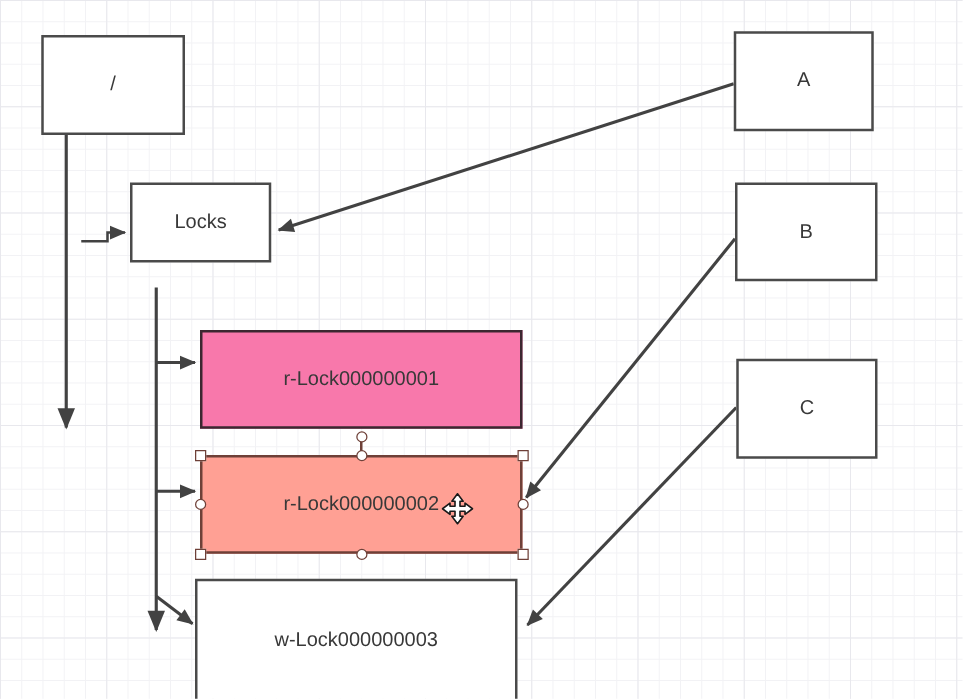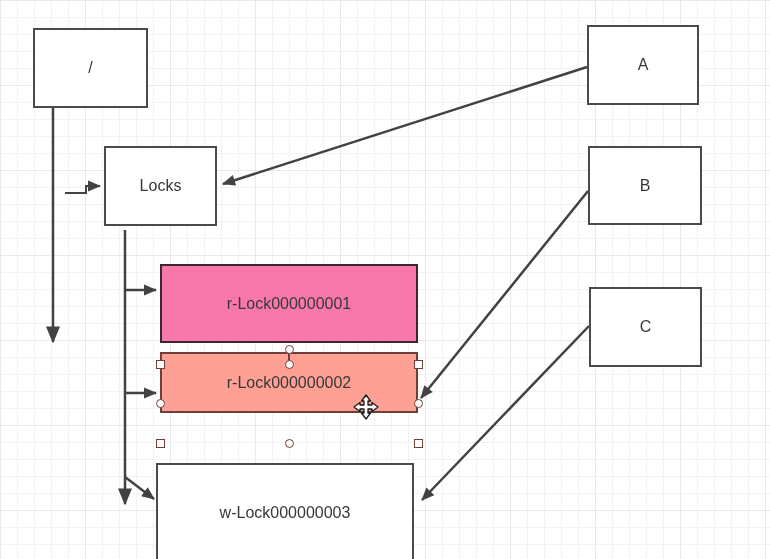--- a/index.html
+++ b/index.html
@@ -51,29 +51,29 @@
       <line x1="125" y1="477" x2="154" y2="499" stroke-width="2.5" marker-end="url(#ah)"></line>
       <line x1="588" y1="191" x2="421" y2="398" stroke-width="2.5" marker-end="url(#ah)"></line>
       <line x1="589" y1="326" x2="422" y2="500" stroke-width="2.5" marker-end="url(#ah)"></line>
     </g>
   </svg>
 
   <div class="node" style="left:33px;top:28px;width:115px;height:80px">
     <span class="lbl">/</span>
   </div>
 
-  <div class="node" style="left:104px;top:146px;width:113px;height:80px">
+  <div class="node" style="left:104px;top:146px;width:113px;height:64px">
     <span class="lbl">Locks</span>
   </div>
 
   <div class="node" style="left: 160px; top: 264px; width: 258px; height: 79px; background-color: rgb(248, 120, 171); border-color: rgb(60, 39, 48);">
     <span class="lbl">r-Lock000000001</span>
   </div>
 
-  <div class="node" style="left: 160px; top: 352px; width: 258px; height: 61px; background-color: rgb(255, 160, 148); border-color: rgb(110, 64, 56);">
+  <div class="node" style="left: 160px; top: 364px; width: 258px; height: 79px; background-color: rgb(255, 160, 148); border-color: rgb(110, 64, 56);">
     <span class="lbl">r-Lock000000002</span>
   </div>
 
   <div class="node" style="left:156px;top:463px;width:258px;height:100px">
     <span class="lbl">w-Lock000000003</span>
   </div>
 
   <div class="node" style="left:587px;top:25px;width:112px;height:80px">
     <span class="lbl">A</span>
   </div>

